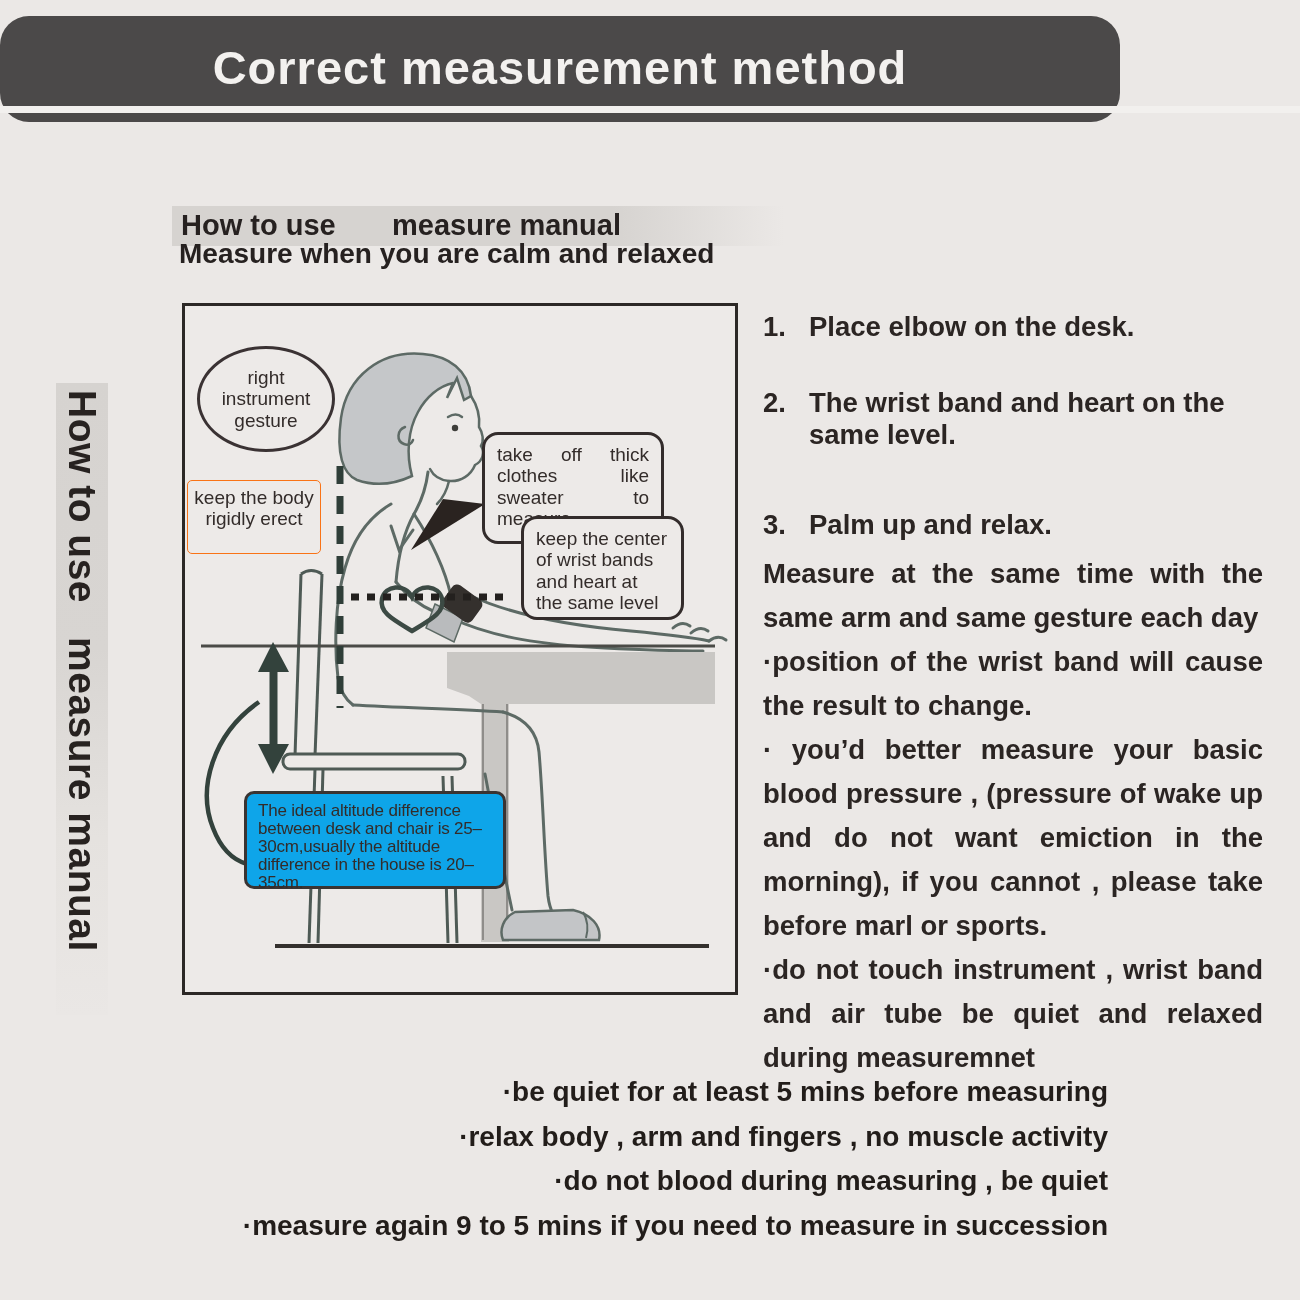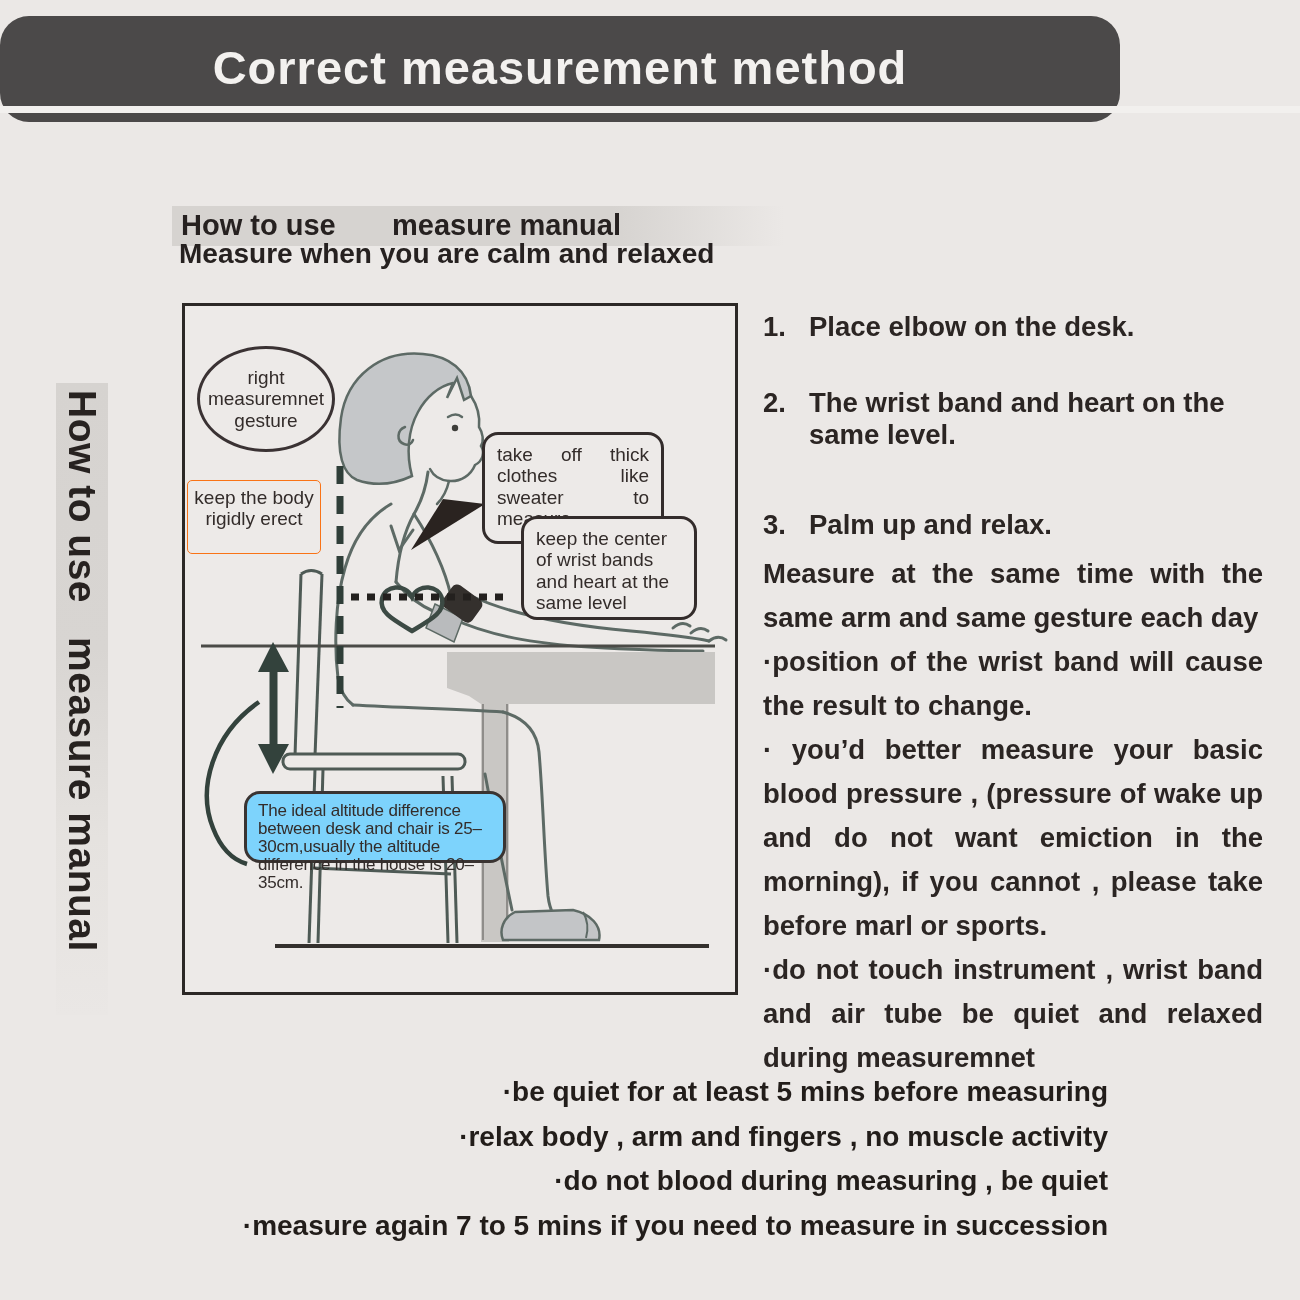--- a/index.html
+++ b/index.html
@@ -24,24 +24,24 @@
   .diagram{position:absolute;left:182px;top:303px;width:556px;height:692px;box-sizing:border-box;
            border:3px solid #2c2826;background:#edeae8;}
   .art{position:absolute;left:0;top:0;}
   .co{position:absolute;box-sizing:border-box;color:#332c2a;font-size:19px;line-height:1.12;}
   .co-gesture{left:12px;top:40px;width:138px;height:106px;border:3px solid #3a3233;border-radius:50%;
               display:flex;align-items:center;justify-content:center;text-align:center;padding:4px 14px;}
   .co-erect{left:2px;top:174px;width:134px;height:74px;border:1px solid #f97316;border-radius:5px;
             text-align:center;padding-top:6px;background:#edeae8;}
   .co-clothes{left:297px;top:82px;width:182px;height:112px;border:3px solid #332c2b;border-radius:16px;
               padding:9px 12px;text-align:justify;background:#edeae8;margin-top:44px;}
-  .co-wrist{left:336px;top:210px;width:176px;height:104px;border:3px solid #332c2b;border-radius:16px;
+  .co-wrist{left:336px;top:210px;width:163px;height:104px;border:3px solid #332c2b;border-radius:16px;
             padding:9px 12px;background:#edeae8;}
-  .co-alt{left:59px;top:485px;width:262px;height:72px;border:3px solid #3a3432;border-radius:16px;
-          padding:8px 11px;background:#7dd3fc;font-size:17px;line-height:1.06;letter-spacing:-0.2px;}
+  .co-alt{left:59px;top:485px;width:262px;height:98px;border:3px solid #3a3432;border-radius:10px;
+          padding:8px 11px;background:#0ea5e9;font-size:17px;line-height:1.06;letter-spacing:-0.2px;}
   
   .rightcol{position:absolute;left:763px;top:305px;width:500px;}
   .step{position:absolute;display:flex;gap:10px;font-size:27.5px;font-weight:700;width:500px;}
   .step .num{flex:0 0 36px;}
   .s1{top:6px}.s2{top:82px}.s3{top:204px}
   .notes{position:absolute;top:247px;width:500px;font-size:27.5px;font-weight:700;
          line-height:44px;text-align:justify;}
   .notes p{margin:0;}
   
   .bullets{position:absolute;left:178px;top:1070px;width:930px;font-size:28px;font-weight:700;
@@ -128,21 +128,21 @@
       <g fill="#33423c">
         <rect x="84.5" y="364" width="8" height="74"></rect>
         <polygon points="88,336 73,366 104,366"></polygon>
         <polygon points="88,468 73,438 104,438"></polygon>
       </g>
       <path d="M74 396 C 28 428 12 482 28 522 C 36 543 48 554 62 558" fill="none" stroke="#33423c" stroke-width="4.5"></path>
 
       <line x1="90" y1="640" x2="524" y2="640" stroke="#34302d" stroke-width="4"></line>
     </svg>
 
-    <div class="co co-gesture">right measuremnet gesture</div>
+    <div class="co co-gesture">right instrument gesture</div>
     <div class="co co-erect">keep the body rigidly erect</div>
     <div class="co co-clothes">take off thick clothes like sweater to measure</div>
     <div class="co co-wrist">keep the center of wrist bands and heart at the same level</div>
     <div class="co co-alt">The ideal altitude difference between desk and chair is 25–30cm,usually the altitude difference in the house is 20–35cm.</div>
   </section>
 
   <section class="rightcol">
     <div class="step s1">
       <span class="num">1.</span>
       <span class="stext">Place elbow on the desk.</span>
@@ -160,16 +160,16 @@
       <p>·position of the wrist band will cause the result to change.</p>
       <p>· you’d better measure your basic blood pressure , (pressure of wake up and do not want emiction in the morning), if you cannot , please take before marl or sports.</p>
       <p>·do not touch instrument , wrist band and air tube be quiet and relaxed during measuremnet</p>
     </div>
   </section>
 
   <section class="bullets">
     <div>·be quiet for at least 5 mins before measuring</div>
     <div>·relax body , arm and fingers , no muscle activity</div>
     <div>·do not blood during measuring , be quiet</div>
-    <div>·measure again 7 to 5 mins if you need to measure in succession</div>
+    <div>·measure again 9 to 5 mins if you need to measure in succession</div>
   </section>
 
 </div>
 
 </body></html>

